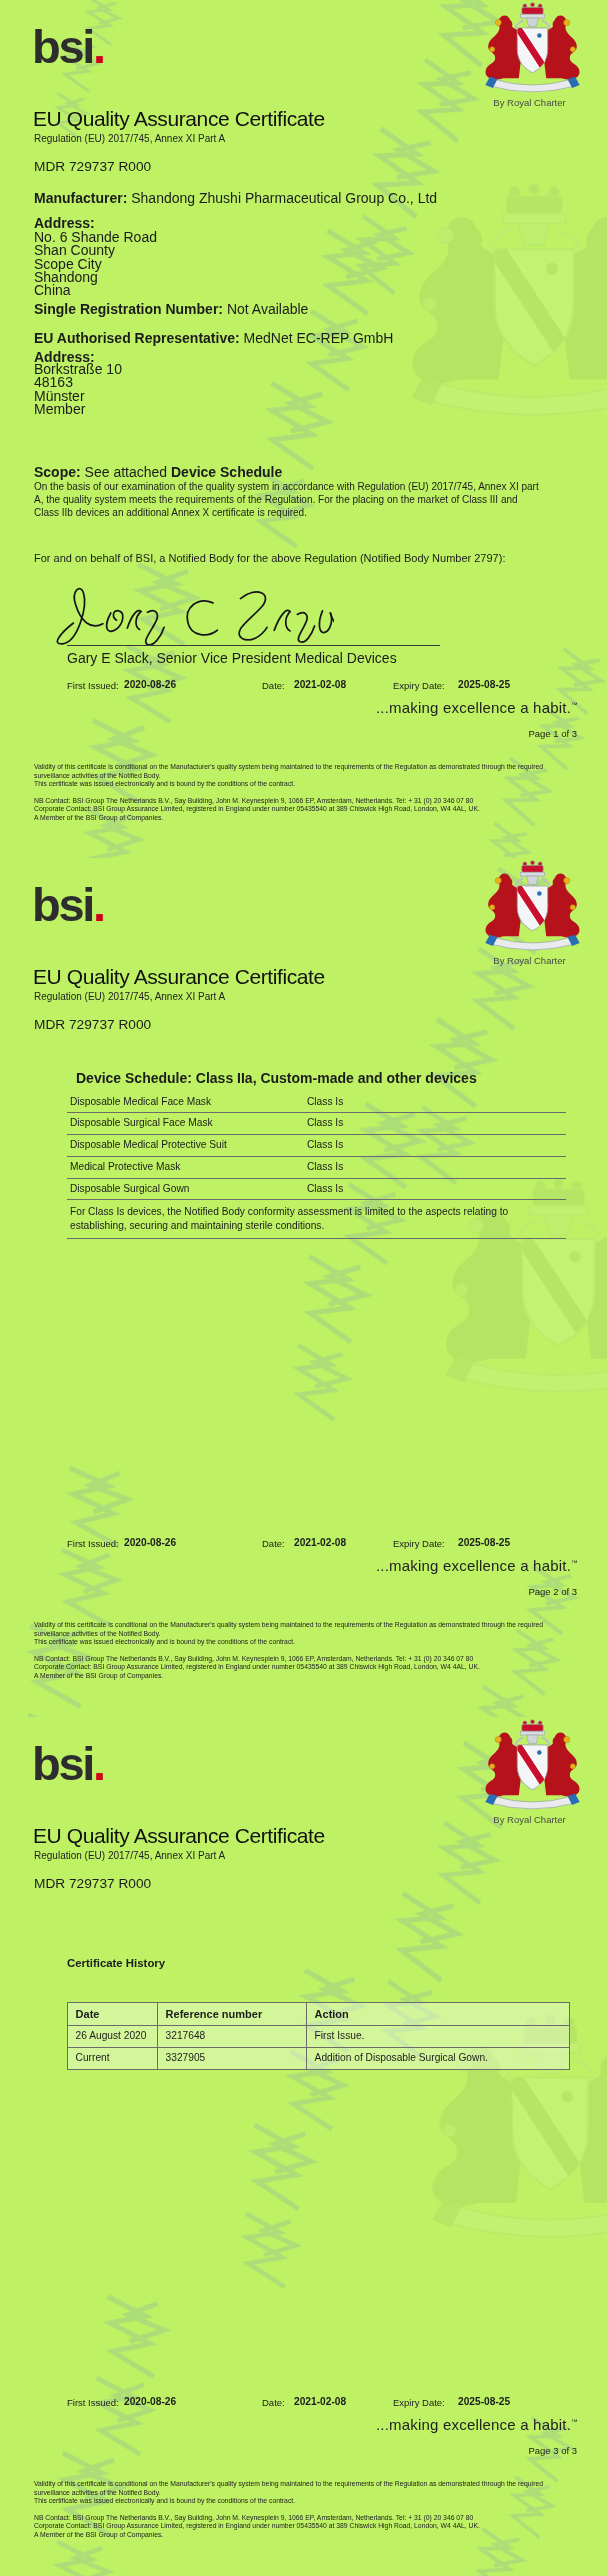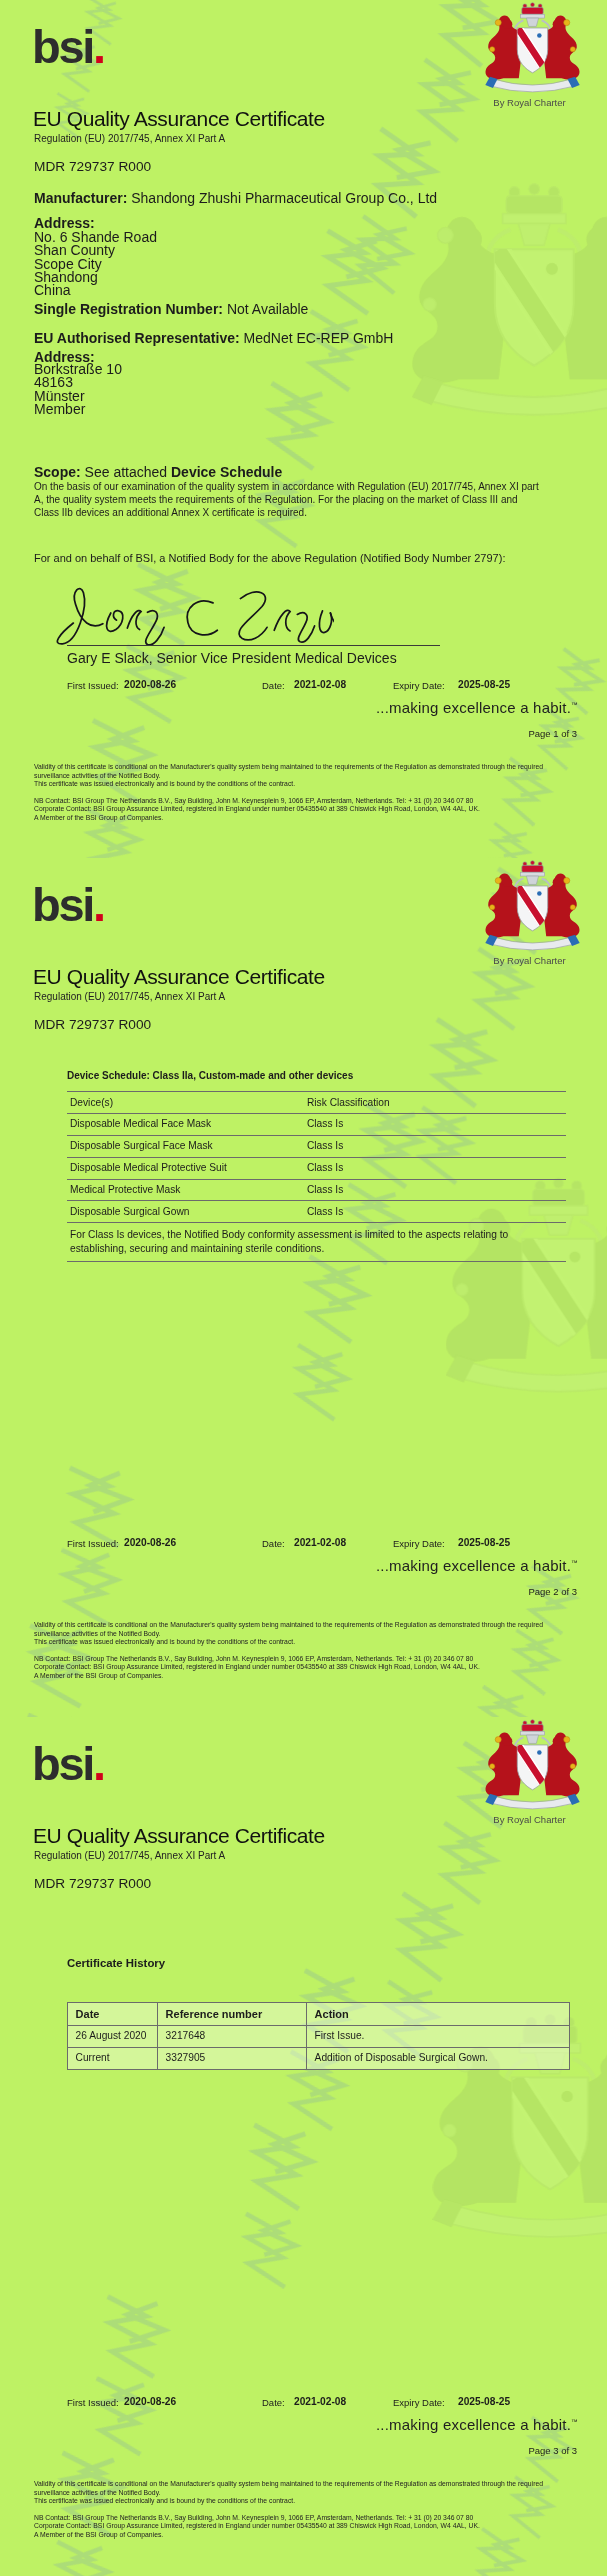--- a/index.html
+++ b/index.html
@@ -45,21 +45,21 @@
   .d-l{left:262px}.d-v{left:294px}
   .e-l{left:393px}.e-v{left:458px}
   .tag{right:29px;top:699px;font-size:15px;color:#1f1f1f;letter-spacing:0.2px}
   .tag sup{font-size:6.8px}
   .plabel{right:30px;top:728px;font-size:9.5px}
   .scanline{left:0;top:749px;width:607px;height:1.5px;background:linear-gradient(90deg,#ececе8,#dddcd6,#ececae00);opacity:.55}
   .legal{left:34px;top:763px;width:525px;font-size:6.8px;line-height:8.7px;color:#222}
   .legal p{margin:0}
   .legal .gap{height:7.6px}
 
-  .sched-title{left:67px;top:212px;font-size:10px;font-weight:bold}
+  .sched-title{left:76px;top:212px;font-size:14px;font-weight:bold}
   .t2{left:67px;top:233px;width:499px;font-size:10.2px}
   .t2 .row{display:flex;border-bottom:0.8px solid #6b6b6b;padding:4.6px 0 5.3px 3px}
   .t2 .row.head{border-top:0.8px solid #6b6b6b}
   .t2 .c1{width:237px}
   .t2 .c2{flex:1}
   .t2 .note{border-bottom:0.8px solid #6b6b6b;padding:4.6px 30px 6px 3px;line-height:13.7px}
 
   .hist-title{left:67px;top:240px;font-size:11.4px;font-weight:bold}
   .hist-note{left:67px;top:256px;width:513px;font-size:9px;line-height:11.4px;font-style:italic;color:#333}
   .t3{left:67px;top:285px;width:501px;font-size:10.2px;border:0.8px solid #6b6b6b;background:rgba(255,255,255,.35)}
@@ -220,24 +220,20 @@
   <svg class="abs crest" width="137" height="93" viewBox="0 0 180 122">
       <use href="#crestSym"></use>
     </svg>
   <div class="abs crest-cap">By Royal Charter</div>
   <div class="abs doc-title">EU Quality Assurance Certificate</div>
   <div class="abs doc-sub">Regulation (EU) 2017/745, Annex XI Part A</div>
   <div class="abs cert-no">MDR 729737 R000</div>
 
   <div class="abs sched-title">Device Schedule: Class IIa, Custom-made and other devices</div>
   <div class="abs t2">
-    <div class="row head">
-      <div class="c1">Device(s)</div>
-      <div class="c2">Risk Classification</div>
-    </div>
     <div class="row">
       <div class="c1">Disposable Medical Face Mask</div>
       <div class="c2">Class Is</div>
     </div>
     <div class="row">
       <div class="c1">Disposable Surgical Face Mask</div>
       <div class="c2">Class Is</div>
     </div>
     <div class="row">
       <div class="c1">Disposable Medical Protective Suit</div>

